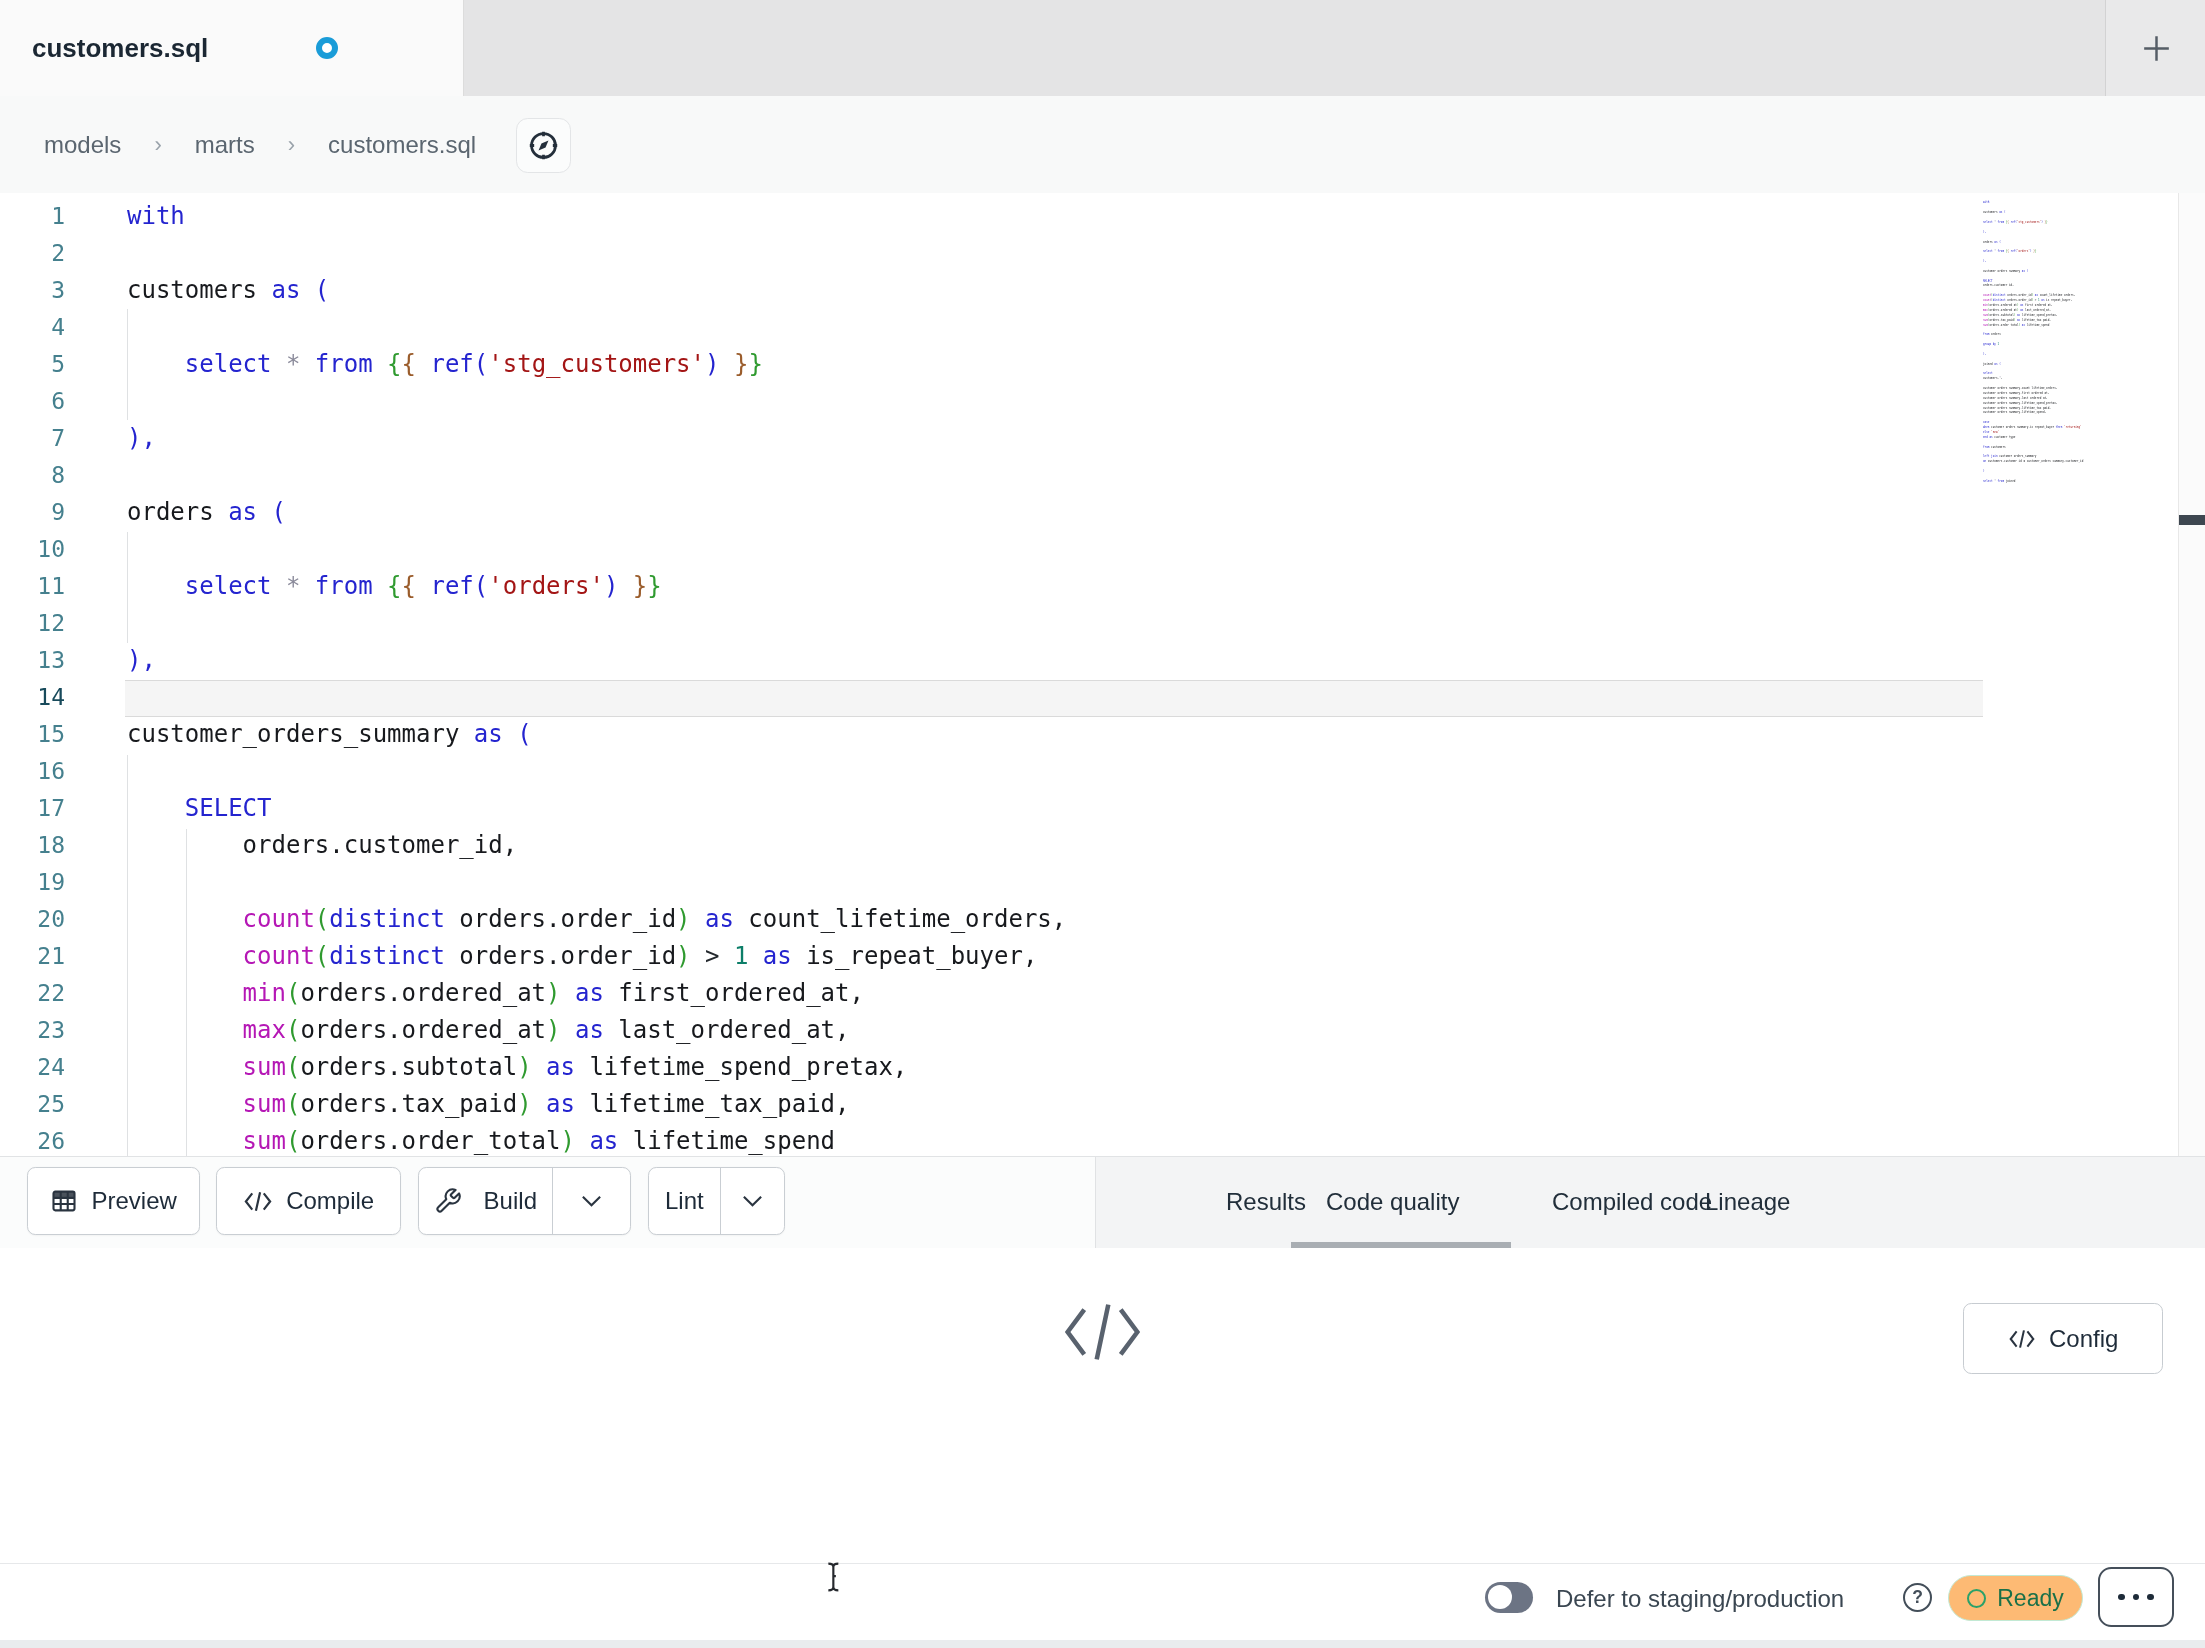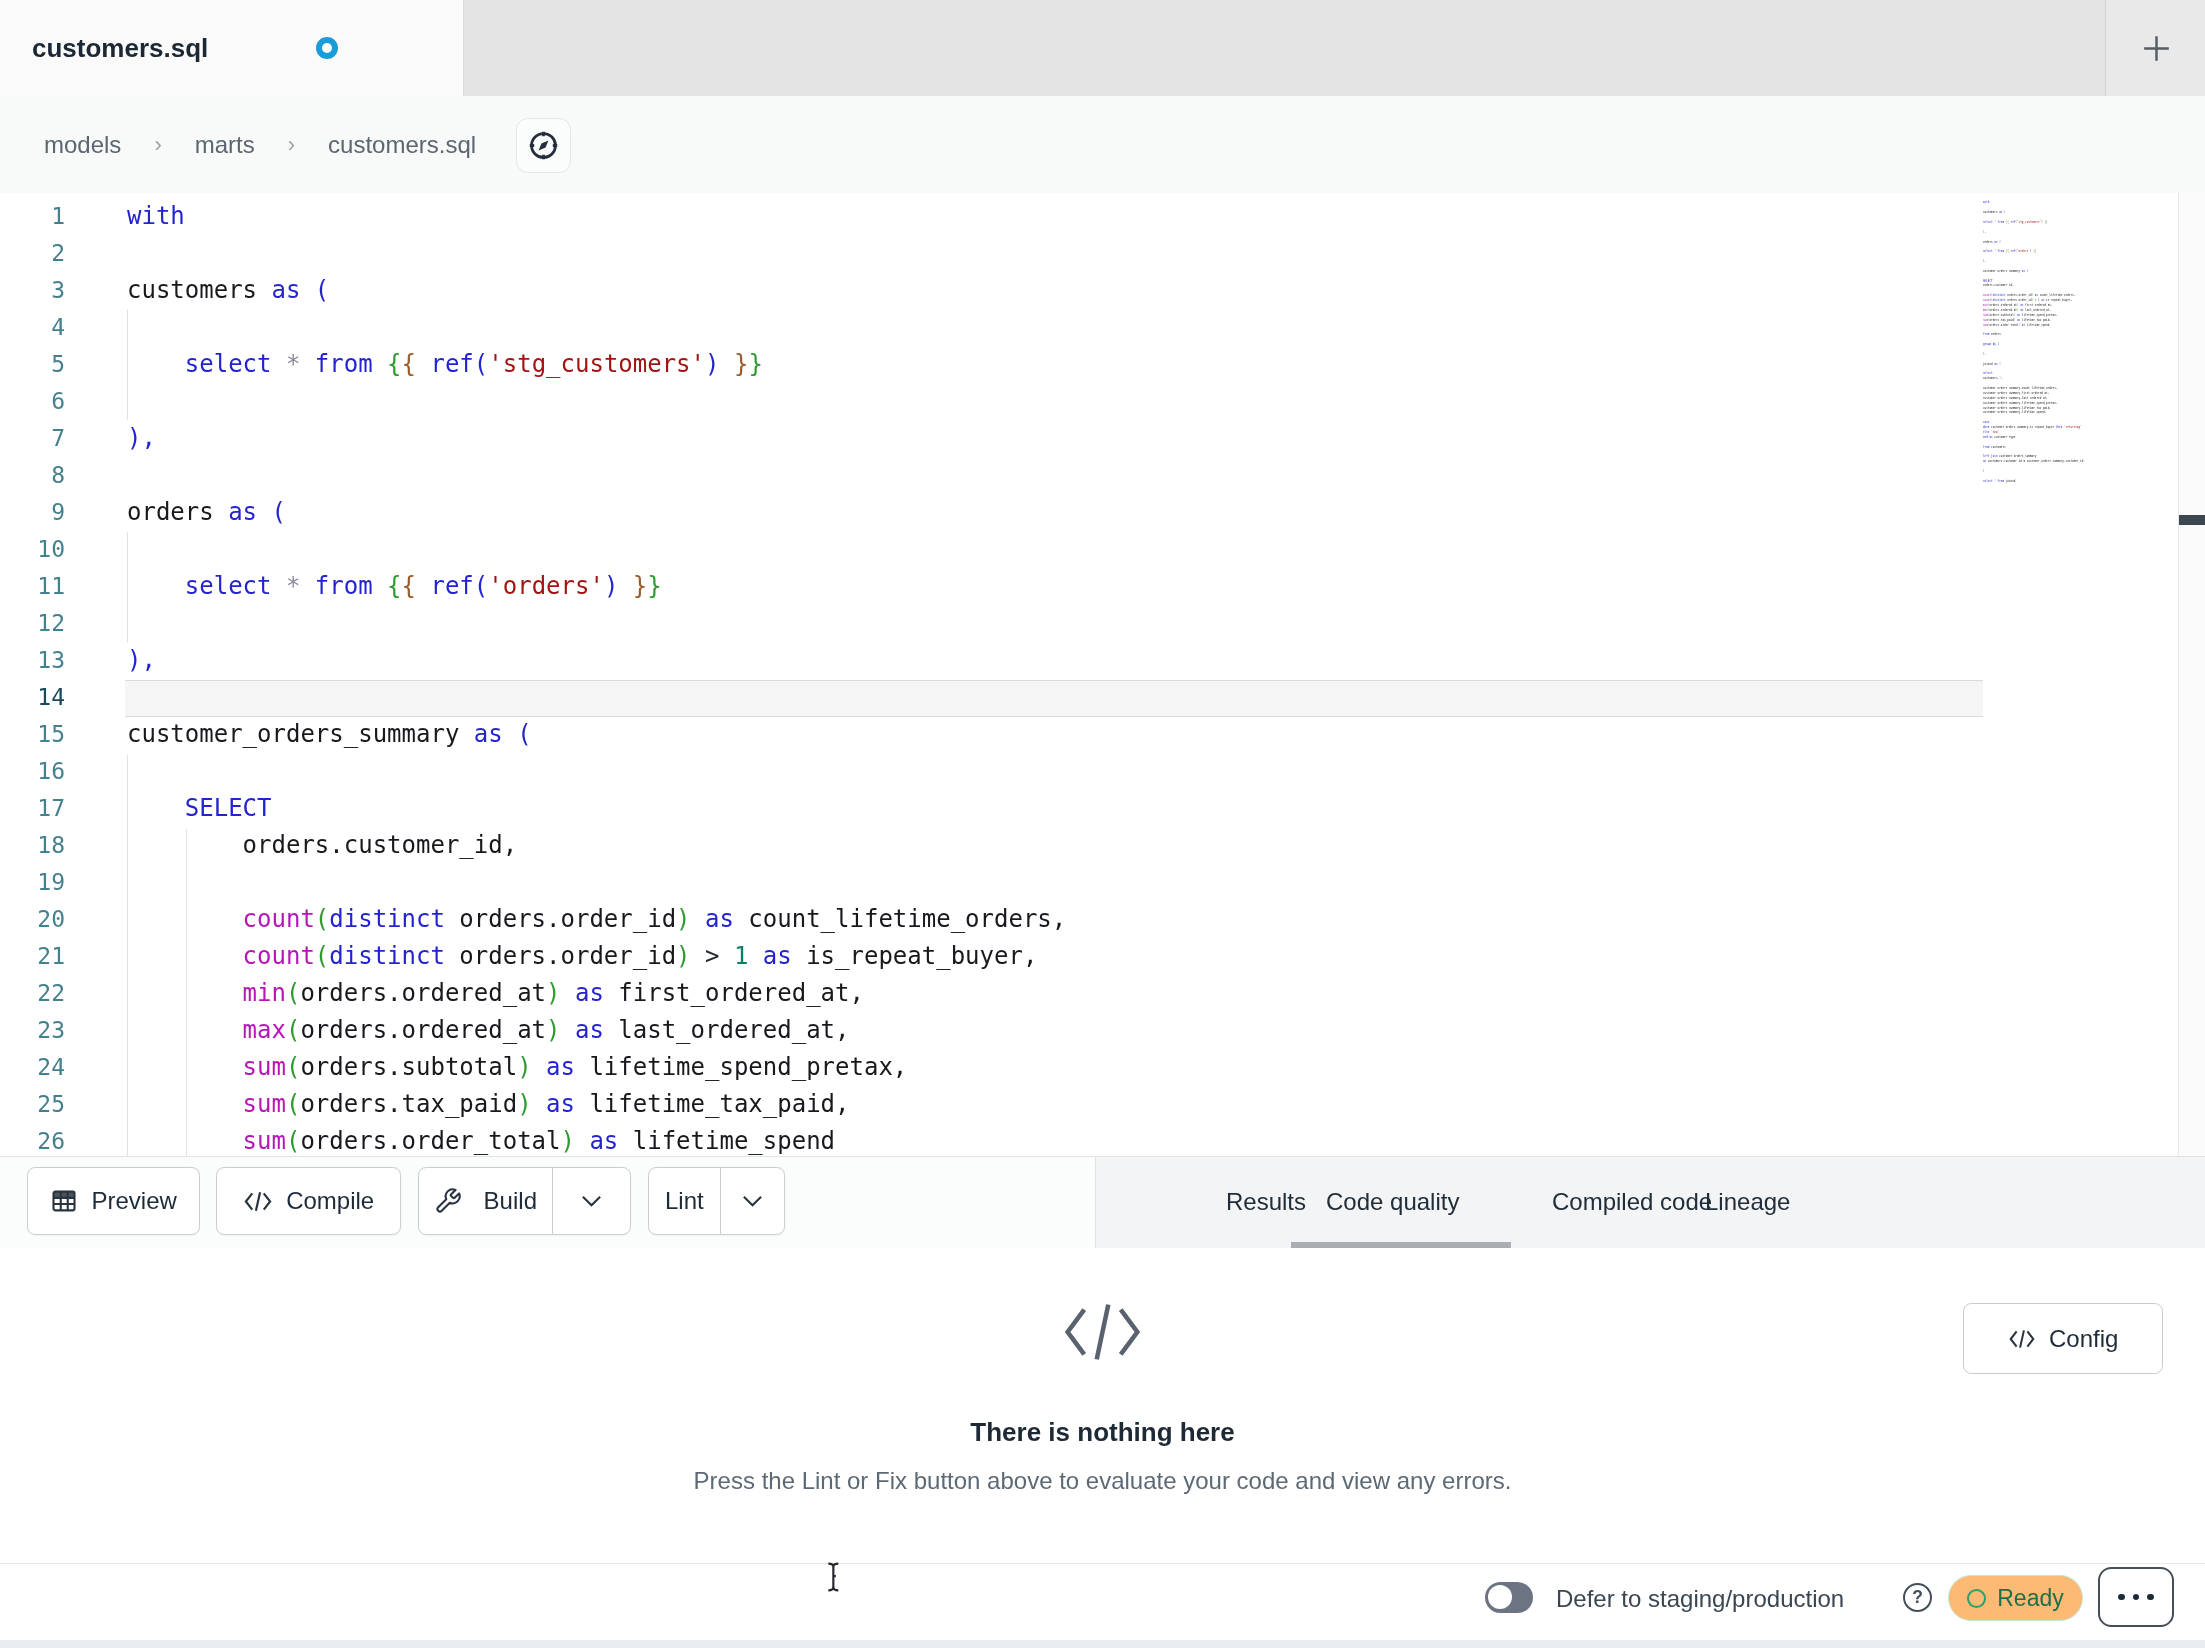--- a/index.html
+++ b/index.html
@@ -276,22 +276,20 @@
   <div class="res-tab" style="left:1326px;">Code quality</div>
   <div class="res-tab" style="left:1552px;">Compiled code</div>
   <div class="res-tab" style="left:1705px;">Lineage</div>
   <div class="tab-underline"></div>
 
   <div class="abs panel">
     <svg class="abs" style="left:1059px;top:50px;" width="87" height="68" viewBox="0 0 104 82">
       <path d="M30 14L10 41l20 27M74 14l20 27-20 27M59 8L45 74" stroke="#59626e" stroke-width="5.5" fill="none"></path>
     </svg>
   </div>
-  <div class="empty-title">There is nothing here</div>
-  <div class="empty-sub">Press the Lint or Fix button above to evaluate your code and view any errors.</div>
   <div class="abs config-btn">
     <svg width="28" height="22" viewBox="0 0 26 20">
       <path d="M8 3L2.5 10 8 17M18 3l5.5 7L18 17M14.8 2l-3.6 16" stroke="#2a3440" stroke-width="1.9" fill="none"></path>
     </svg>
     <span>Config</span>
   </div>
 
   <div class="abs statusbar"></div>
   <svg class="abs" style="left:825px;top:1562px;" width="16.7" height="30" viewBox="0 0 20 36">
     <path d="M4 2c3 0 6 1 6 4v24c0 3-3 4-6 4M16 2c-3 0-6 1-6 4v24c0 3 3 4 6 4M10 17h3" stroke="#26292e" stroke-width="2.6" fill="none"></path>

